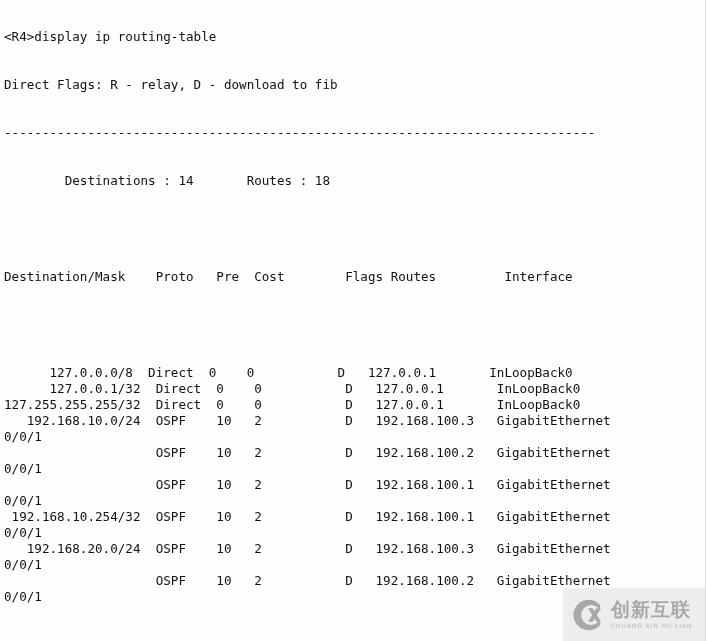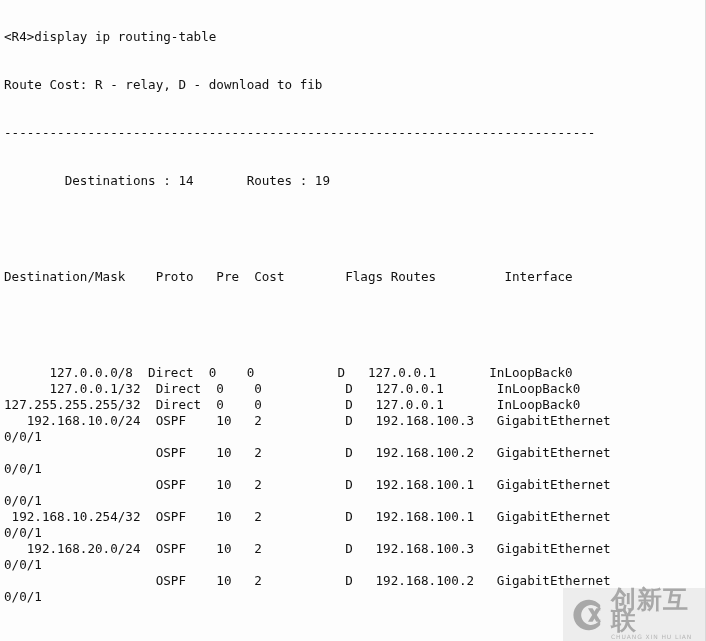--- a/index.html
+++ b/index.html
@@ -53,21 +53,21 @@
     flex: 0 0 38px;
   }
   #watermark .wm-text {
     margin-left: 4px;
     display: flex;
     flex-direction: column;
     justify-content: center;
   }
   #watermark .wm-main {
     font-family: "DejaVu Sans", "Liberation Sans", sans-serif;
-    font-size: 25px;
+    font-size: 19px;
     font-weight: bold;
     color: #a8a8a8;
     line-height: 21px;
     letter-spacing: 1px;
   }
   #watermark .wm-sub {
     font-family: "DejaVu Sans", "Liberation Sans", sans-serif;
     font-size: 6px;
     color: #b6b6b6;
     letter-spacing: 0.9px;
@@ -75,23 +75,23 @@
     margin-top: 1px;
   }
 </style>
 </head>
 <body>
 
 <div id="screen">
 
   <div id="terminal">
     <span class="line">&lt;R4&gt;display ip routing-table</span>
-    <span class="line">Route Cost: R - relay, D - download to fib</span>
+    <span class="line">Direct Flags: R - relay, D - download to fib</span>
     <span class="line">------------------------------------------------------------------------------</span>
-    <span class="line">        Destinations : 14       Routes : 19</span>
+    <span class="line">        Destinations : 14       Routes : 18</span>
     <span class="line"></span>
     <span class="line">Destination/Mask    Proto   Pre  Cost        Flags Routes         Interface</span>
     <span class="line"></span>
     <span id="route-lines"><span class="line">      127.0.0.0/8  Direct  0    0           D   127.0.0.1       InLoopBack0</span><span class="line">      127.0.0.1/32  Direct  0    0           D   127.0.0.1       InLoopBack0</span><span class="line">127.255.255.255/32  Direct  0    0           D   127.0.0.1       InLoopBack0</span><span class="line">   192.168.10.0/24  OSPF    10   2           D   192.168.100.3   GigabitEthernet</span><span class="line">0/0/1</span><span class="line">                    OSPF    10   2           D   192.168.100.2   GigabitEthernet</span><span class="line">0/0/1</span><span class="line">                    OSPF    10   2           D   192.168.100.1   GigabitEthernet</span><span class="line">0/0/1</span><span class="line"> 192.168.10.254/32  OSPF    10   2           D   192.168.100.1   GigabitEthernet</span><span class="line">0/0/1</span><span class="line">   192.168.20.0/24  OSPF    10   2           D   192.168.100.3   GigabitEthernet</span><span class="line">0/0/1</span><span class="line">                    OSPF    10   2           D   192.168.100.2   GigabitEthernet</span><span class="line">0/0/1</span></span>
   </div>
 
   <div id="watermark">
     <svg class="wm-logo" viewBox="0 0 100 100">
       <path d="M82,24 A40,40 0 1,0 82,76 L82,60 A26,26 0 1,1 82,40 Z" fill="#a8a8a8"></path>
       <path d="M52,30 L66,30 L82,52 L82,30 L82,30 L66,72 L52,72 L70,48 Z" fill="#a8a8a8" opacity="0"></path>

